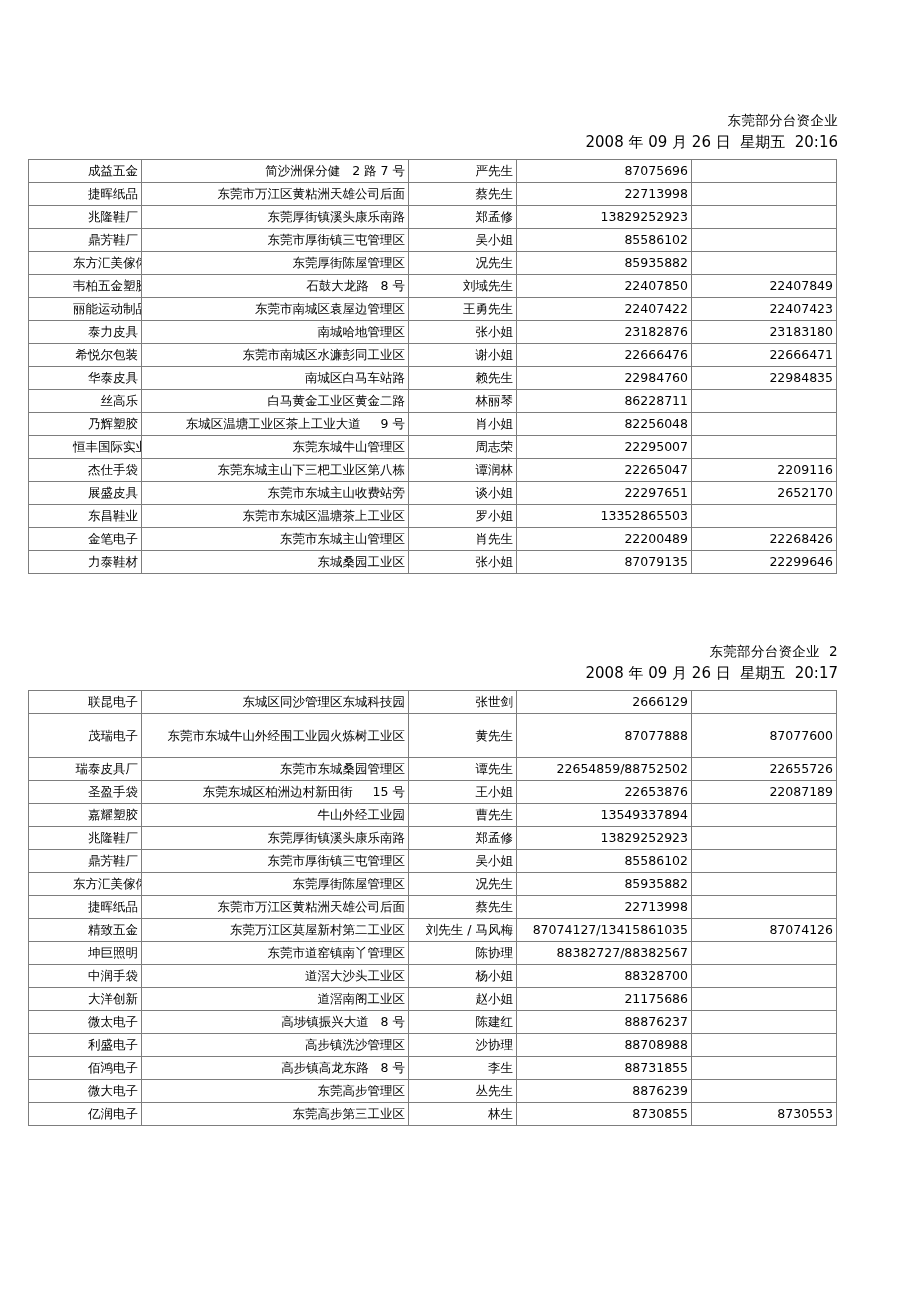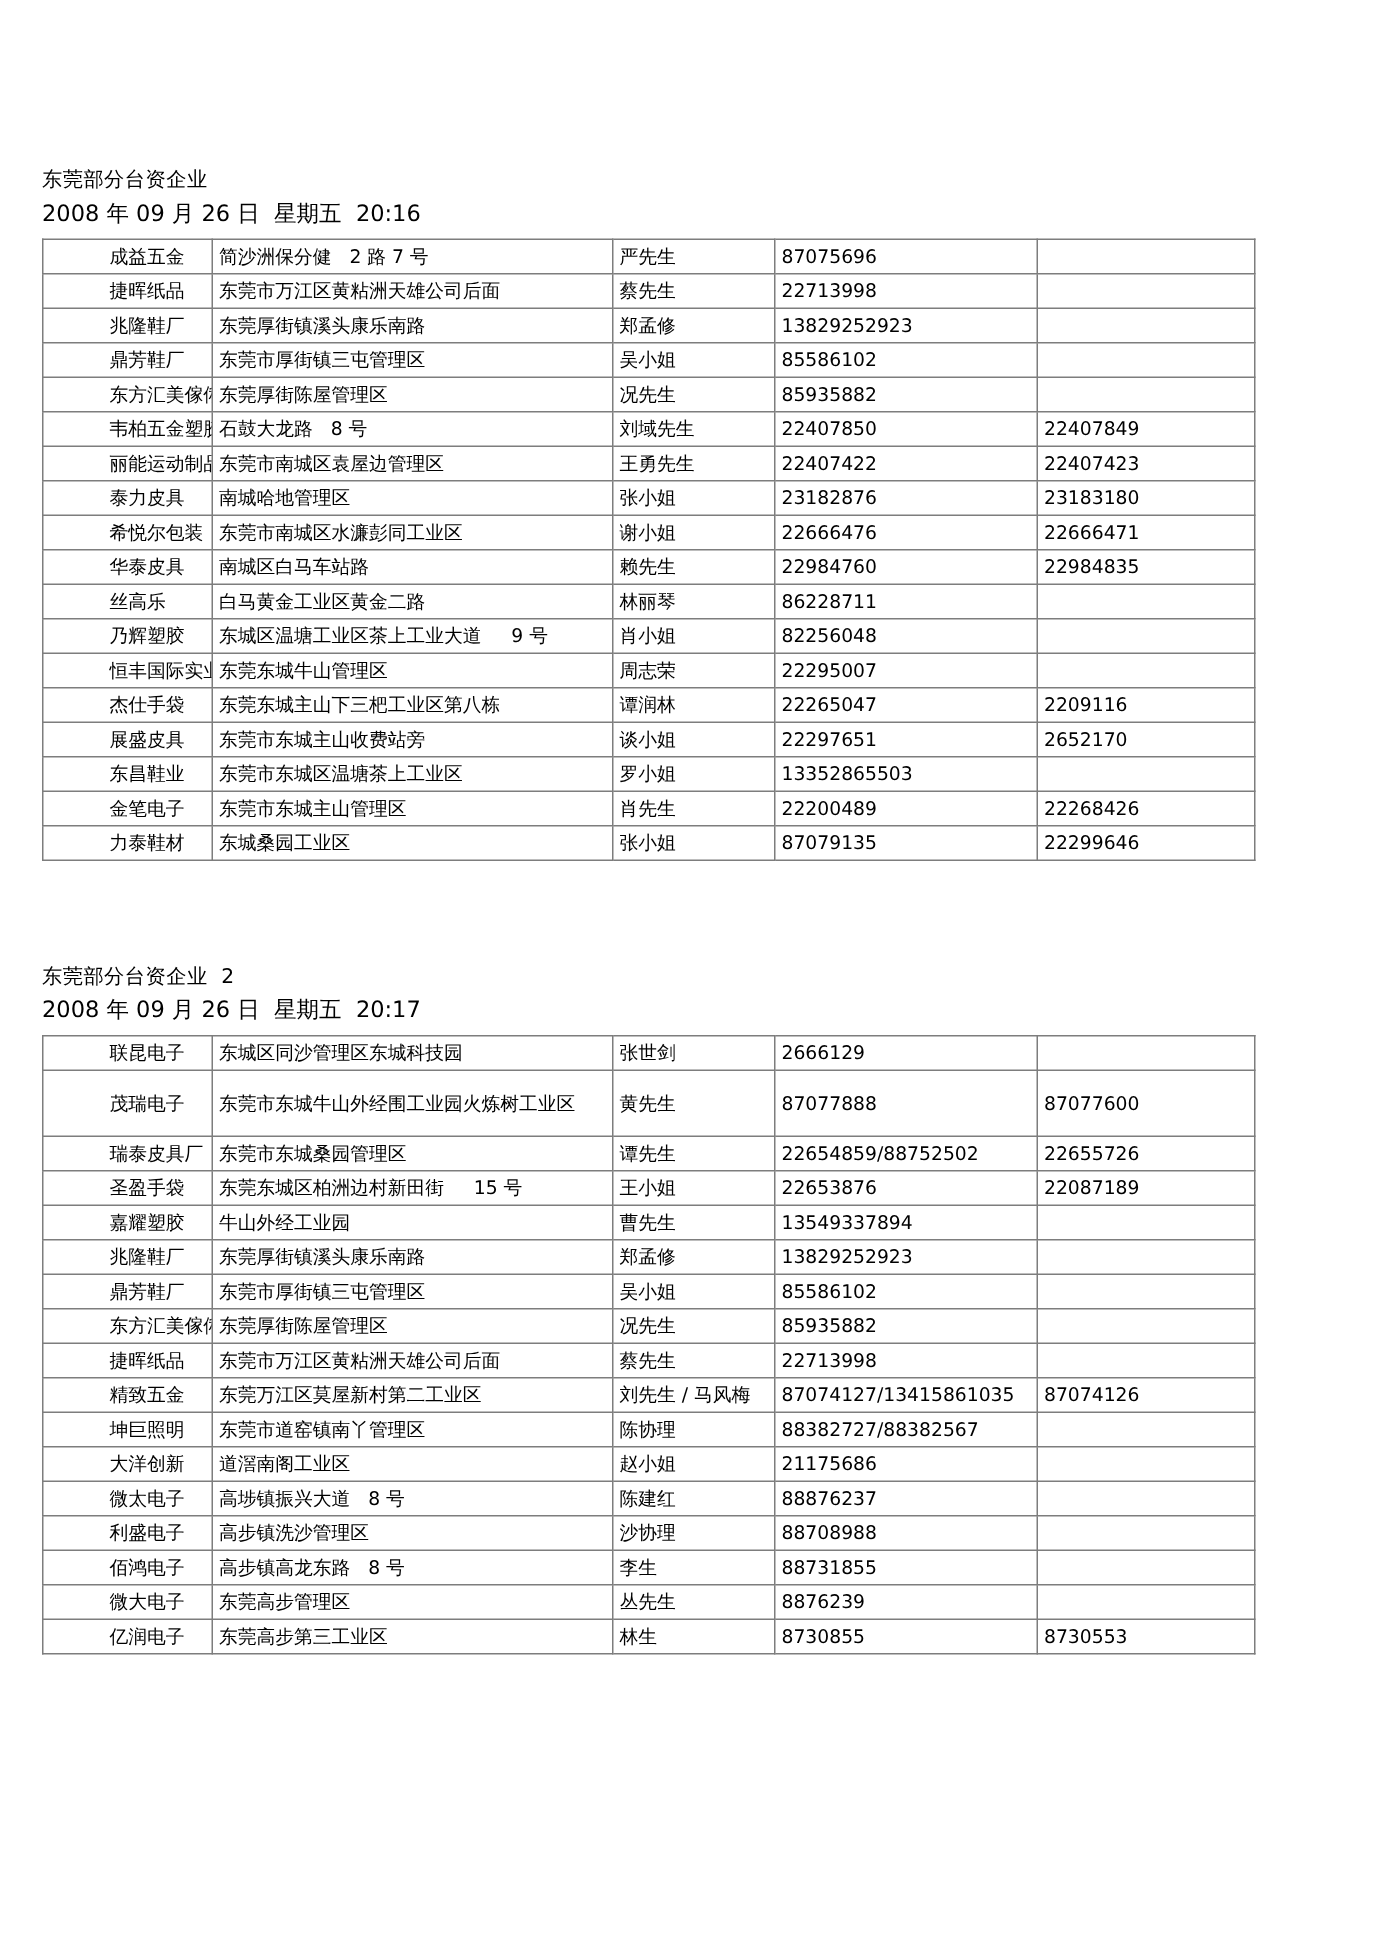--- a/index.html
+++ b/index.html
@@ -14,20 +14,21 @@
     color: #000000;
     -webkit-font-smoothing: none;
   }
   .page {
     position: relative;
     width: 894px;
     height: 1303px;
     box-sizing: border-box;
     padding: 0;
     overflow: hidden;
+    text-align: right;
   }
   .section {
     position: absolute;
     left: 28px;
     width: 810px;
   }
   #section-1 { top: 110px; }
   #section-2 { top: 641px; }
 
   .doc-title {
@@ -294,20 +295,27 @@
             <td class="c-fax">87074126</td>
           </tr>
           <tr>
             <td class="c-name">坤巨照明</td>
             <td class="c-addr">东莞市道窑镇南丫管理区</td>
             <td class="c-person">陈协理</td>
             <td class="c-tel">88382727/88382567</td>
             <td class="c-fax"></td>
           </tr>
           <tr>
+            <td class="c-name">中润手袋</td>
+            <td class="c-addr">道滘大沙头工业区</td>
+            <td class="c-person">杨小姐</td>
+            <td class="c-tel">88328700</td>
+            <td class="c-fax"></td>
+          </tr>
+          <tr>
             <td class="c-name">大洋创新</td>
             <td class="c-addr">道滘南阁工业区</td>
             <td class="c-person">赵小姐</td>
             <td class="c-tel">21175686</td>
             <td class="c-fax"></td>
           </tr>
           <tr>
             <td class="c-name">微太电子</td>
             <td class="c-addr">高埗镇振兴大道   8 号</td>
             <td class="c-person">陈建红</td>

